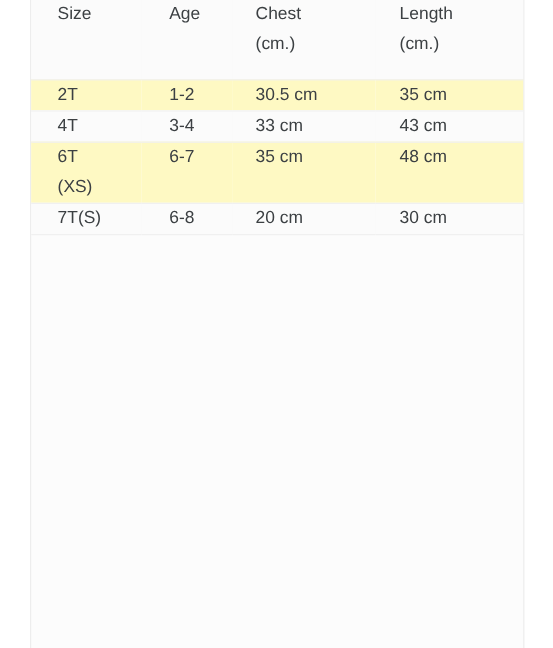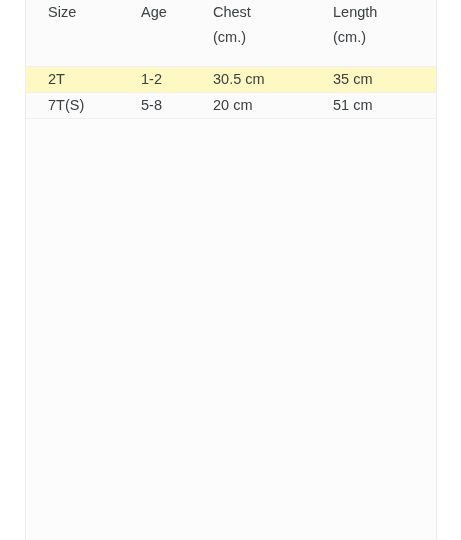--- a/index.html
+++ b/index.html
@@ -125,29 +125,46 @@
         <tr>
           <td class="col-first">
             <span class="cell-line">2T</span>
           </td>
           <td class="col-age">1-2</td>
           <td class="col-chest">30.5 cm</td>
           <td class="col-length">35 cm</td>
         </tr>
 
 
+        <tr>
+          <td class="col-first">
+            <span class="cell-line">4T</span>
+          </td>
+          <td class="col-age">3-4</td>
+          <td class="col-chest">33 cm</td>
+          <td class="col-length">43 cm</td>
+        </tr>
 
 
+        <tr>
+          <td class="col-first">
+            <span class="cell-line">6T</span>
+            <span class="cell-line">(XS)</span>
+          </td>
+          <td class="col-age">6-7</td>
+          <td class="col-chest">35 cm</td>
+          <td class="col-length">48 cm</td>
+        </tr>
 
         <tr>
           <td class="col-first">
             <span class="cell-line">7T(S)</span>
           </td>
-          <td class="col-age">5-8</td>
+          <td class="col-age">6-8</td>
           <td class="col-chest">20 cm</td>
-          <td class="col-length">51 cm</td>
+          <td class="col-length">30 cm</td>
         </tr>
 
       </tbody>
     </table>
 
   </div>
 </div>
 
 </body></html>

